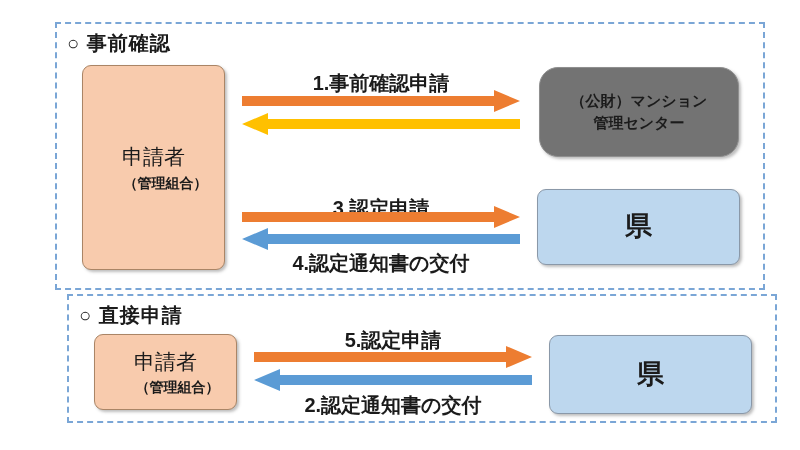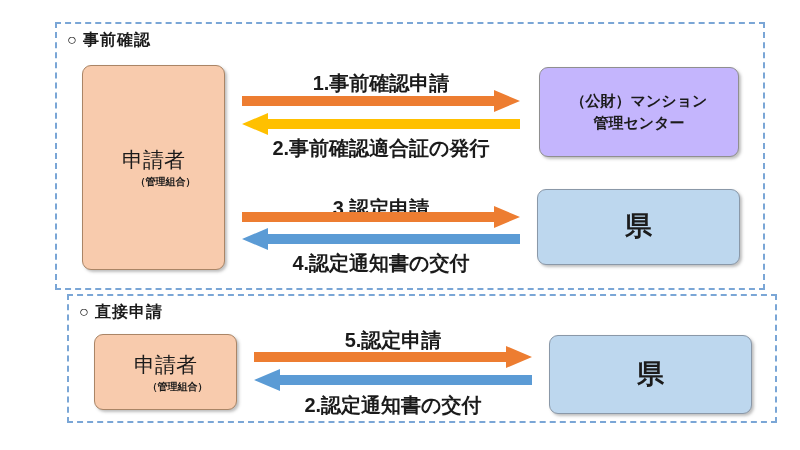--- a/index.html
+++ b/index.html
@@ -21,40 +21,40 @@
     border: 2px dashed #7aa6d6;
     background: #ffffff;
     box-sizing: border-box;
   }
   .section-top  { left: 55px; top: 22px;  width: 710px; height: 268px; }
   .section-bottom { left: 67px; top: 294px; width: 710px; height: 129px; }
   .section-title {
     position: absolute;
     left: 10px;
     top: 6px;
-    font-size: 16px;
+    font-size: 20px;
     font-weight: 700;
     letter-spacing: 1px;
     white-space: nowrap;
   }
   .box {
     position: absolute;
     box-sizing: border-box;
     border: 1.5px solid #888;
     border-radius: 9px;
     box-shadow: 2px 2px 3px rgba(110,110,110,0.45);
     display: flex;
     flex-direction: column;
     align-items: center;
     justify-content: center;
     text-align: center;
     line-height: 1.45;
   }
   .box .name    { font-size: 21px; font-weight: 400; }
-  .box .subname { font-size: 10px; font-weight: 600; margin-left: 24px; }
+  .box .subname { font-size: 14px; font-weight: 600; margin-left: 24px; }
   .box .org-line { font-size: 15px; font-weight: 600; }
   .box .pref    { font-size: 27px; font-weight: 600; }
   .applicant-top    { left: 25px;  top: 41px;  width: 143px; height: 205px; }
   .org-box          { left: 482px; top: 43px;  width: 200px; height: 90px;  }
   .pref-top         { left: 480px; top: 165px; width: 203px; height: 76px;  }
   .applicant-bottom { left: 25px;  top: 38px;  width: 143px; height: 76px;  }
   .pref-bottom      { left: 480px; top: 39px;  width: 203px; height: 79px;  }
   .arrow {
     position: absolute;
     left: 185px;
@@ -91,42 +91,41 @@
 
   <div class="section section-top" style="border-color: rgb(122, 166, 214);">
 
     <div class="section-title">○ 事前確認</div>
 
     <div class="box applicant-top" style="background-color: rgb(248, 203, 173); border-color: rgb(170, 133, 102);">
       <div class="name">申請者</div>
       <div class="subname">（管理組合）</div>
     </div>
 
-    <div class="box org-box" style="background-color: #c4b5fd; border-color: rgb(143, 143, 143);">
+    <div class="box org-box" style="background-color: #737373; border-color: rgb(143, 143, 143); border-radius: 19px;">
       <div class="org-line">（公財）マンション</div>
       <div class="org-line">管理センター</div>
     </div>
 
     <div class="box pref-top" style="background-color: rgb(189, 215, 238); border-color: rgb(138, 152, 168);">
       <div class="pref">県</div>
     </div>
 
     <div class="arrow-label s1-label1">1.事前確認申請</div>
     <div class="arrow s1-arrow1">
       <svg viewBox="0 0 278 22" preserveAspectRatio="none" aria-hidden="true">
         <polygon points="0,6 252,6 252,0 278,11 252,22 252,16 0,16" fill="#ED7D31"></polygon>
       </svg>
     </div>
 
     <div class="arrow s1-arrow2">
       <svg viewBox="0 0 278 22" preserveAspectRatio="none" aria-hidden="true">
         <polygon points="278,6 26,6 26,0 0,11 26,22 26,16 278,16" fill="#FFC000"></polygon>
       </svg>
     </div>
-    <div class="arrow-label s1-label2">2.事前確認適合証の発行</div>
 
     <div class="arrow-label s1-label3">3.認定申請</div>
     <div class="arrow s1-arrow3">
       <svg viewBox="0 0 278 22" preserveAspectRatio="none" aria-hidden="true">
         <polygon points="0,6 252,6 252,0 278,11 252,22 252,16 0,16" fill="#ED7D31"></polygon>
       </svg>
     </div>
 
     <div class="arrow s1-arrow4">
       <svg viewBox="0 0 278 22" preserveAspectRatio="none" aria-hidden="true">

